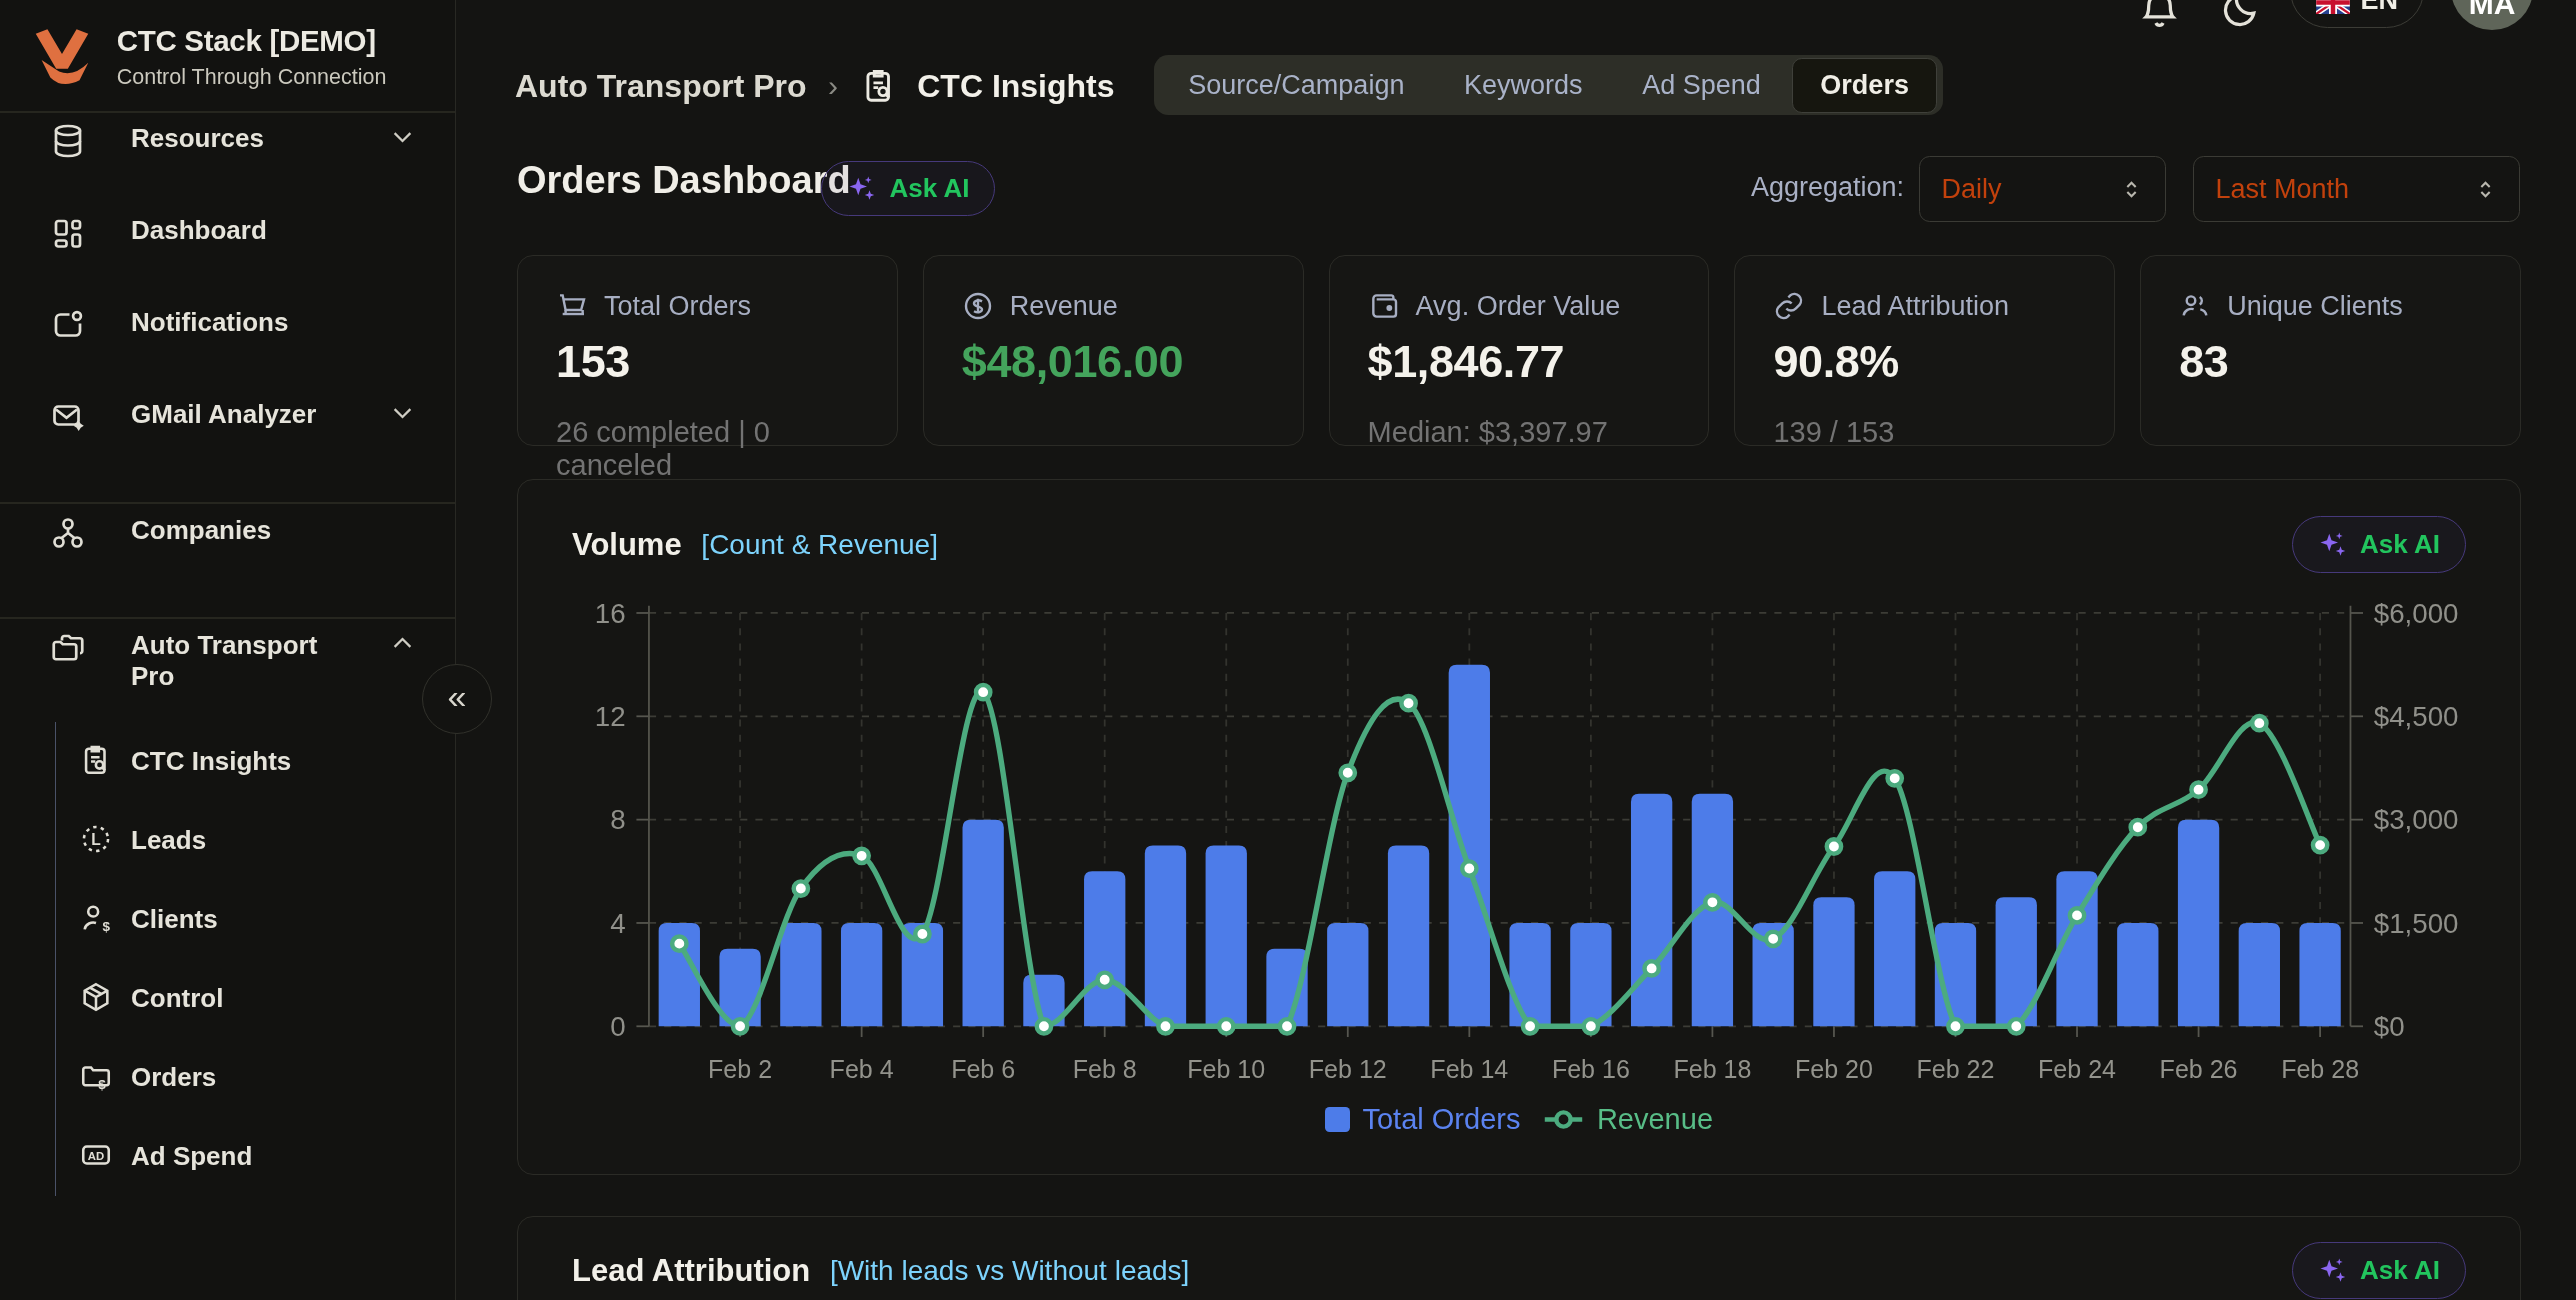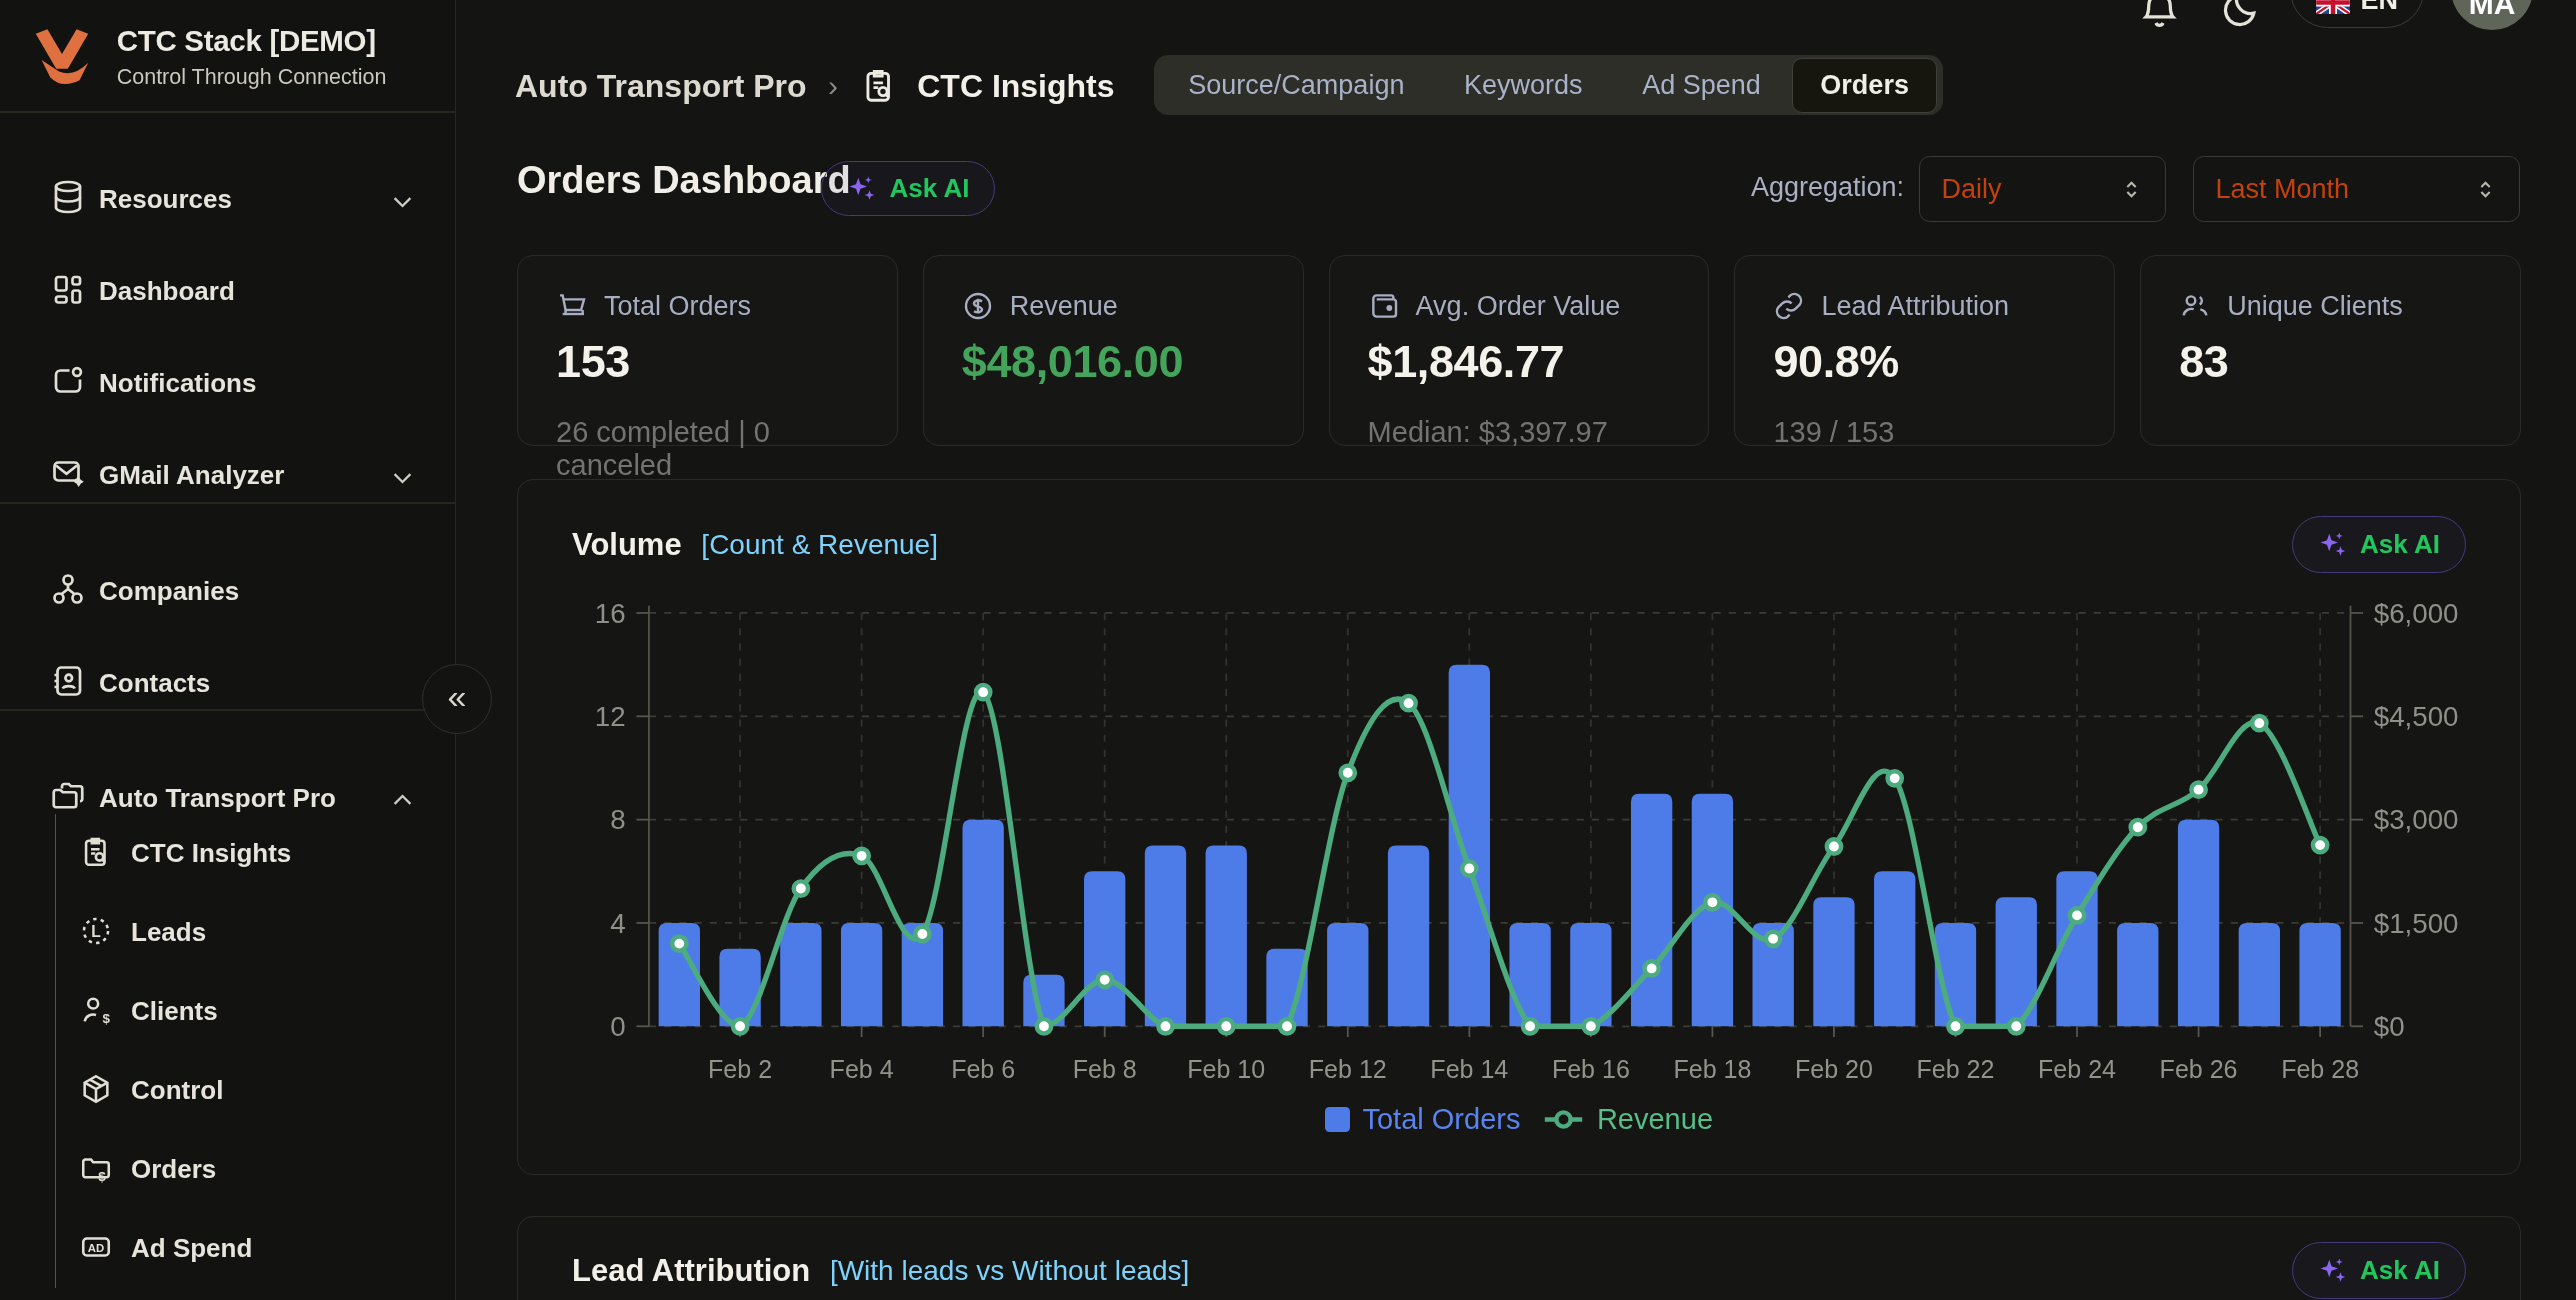--- a/index.html
+++ b/index.html
@@ -9,21 +9,21 @@
 
   
   .sidebar { position:absolute; left:0; top:0; width:456px; height:1301px;
              background:#121210; border-right:1.8px solid #282823; z-index:2; }
   .logo-row { display:flex; align-items:center; gap:19.7px; padding:19.7px 25px 16px 27px; height:111px; }
   .logo-mark { width:70px; height:70px; flex:0 0 auto; }
   .logo-title { font-size:29.5px; font-weight:bold; color:#eceae2; letter-spacing:-0.3px; }
   .logo-sub { font-size:21.5px; color:#cbc9be; margin-top:7.2px; }
   .side-div { height:1.8px; background:#26261f; }
   .nav-group { padding-top:10.7px; padding-bottom:10.7px; }
-  .nav-item { height:92px; display:flex; align-items:flex-end; gap:13px; padding:0 39px 0 50px;
+  .nav-item { height:92px; display:flex; align-items:flex-start; gap:45px; padding:0 39px 0 50px;
               font-size:26px; font-weight:600; color:#e6e4db; cursor:pointer; }
   .nav-item .nicon { width:36px; height:36px; color:#e0ded5; flex:0 0 auto; display:flex; }
   .nav-item .chev { margin-left:auto; color:#cfcdc4; display:flex; }
   .sub-wrap { margin-left:55px; border-left:1.8px solid #4a5268; }
   .sub-item { height:79px; display:flex; align-items:center; gap:16px; padding-left:23px;
               font-size:26px; font-weight:600; color:#e6e4db; cursor:pointer; }
   .sub-item .nicon { width:36px; height:36px; color:#e0ded5; flex:0 0 auto; display:flex; }
   .collapse-btn { position:absolute; left:422px; top:664px; width:70px; height:70px; border-radius:50%;
                   background:#131311; border:1.8px solid #31312b; color:#d8d6cd; font-size:34px;
                   display:flex; align-items:center; justify-content:center; z-index:3; cursor:pointer;
@@ -167,31 +167,20 @@
     <div class="nav-item">
       <span class="nicon">
         <svg viewBox="0 0 24 24" width="36" height="36" fill="none" stroke="currentColor" stroke-width="1.8">
             <circle cx="12" cy="6" r="3"></circle>
             <circle cx="6" cy="18" r="3"></circle>
             <circle cx="18" cy="18" r="3"></circle>
             <path d="M12 9v3M12 12l-4.5 3.5M12 12l4.5 3.5"></path>
           </svg>
       </span>
       <span>Companies</span>
-    </div>
-    <div class="nav-item">
-      <span class="nicon">
-        <svg viewBox="0 0 24 24" width="36" height="36" fill="none" stroke="currentColor" stroke-width="1.8">
-            <rect x="5" y="3" width="15" height="18" rx="2.5"></rect>
-            <circle cx="12.5" cy="10" r="2.2"></circle>
-            <path d="M8.5 17c.8-2.2 7.2-2.2 8 0"></path>
-            <path d="M3 8h2M3 12h2M3 16h2"></path>
-          </svg>
-      </span>
-      <span>Contacts</span>
     </div>
   </nav>
   <div class="side-div"></div>
 
   <nav class="nav-group">
     <div class="nav-item">
       <span class="nicon">
         <svg viewBox="0 0 24 24" width="36" height="36" fill="none" stroke="currentColor" stroke-width="1.8">
             <path d="M8 7V5.5A1.5 1.5 0 0 1 9.5 4h3l1.5 1.5H20a1.5 1.5 0 0 1 1.5 1.5v7A1.5 1.5 0 0 1 20 15.5"></path>
             <path d="M2.5 9.5A1.5 1.5 0 0 1 4 8h3l1.5 1.5H16a1.5 1.5 0 0 1 1.5 1.5v7A1.5 1.5 0 0 1 16 19.5H4A1.5 1.5 0 0 1 2.5 18Z"></path>

